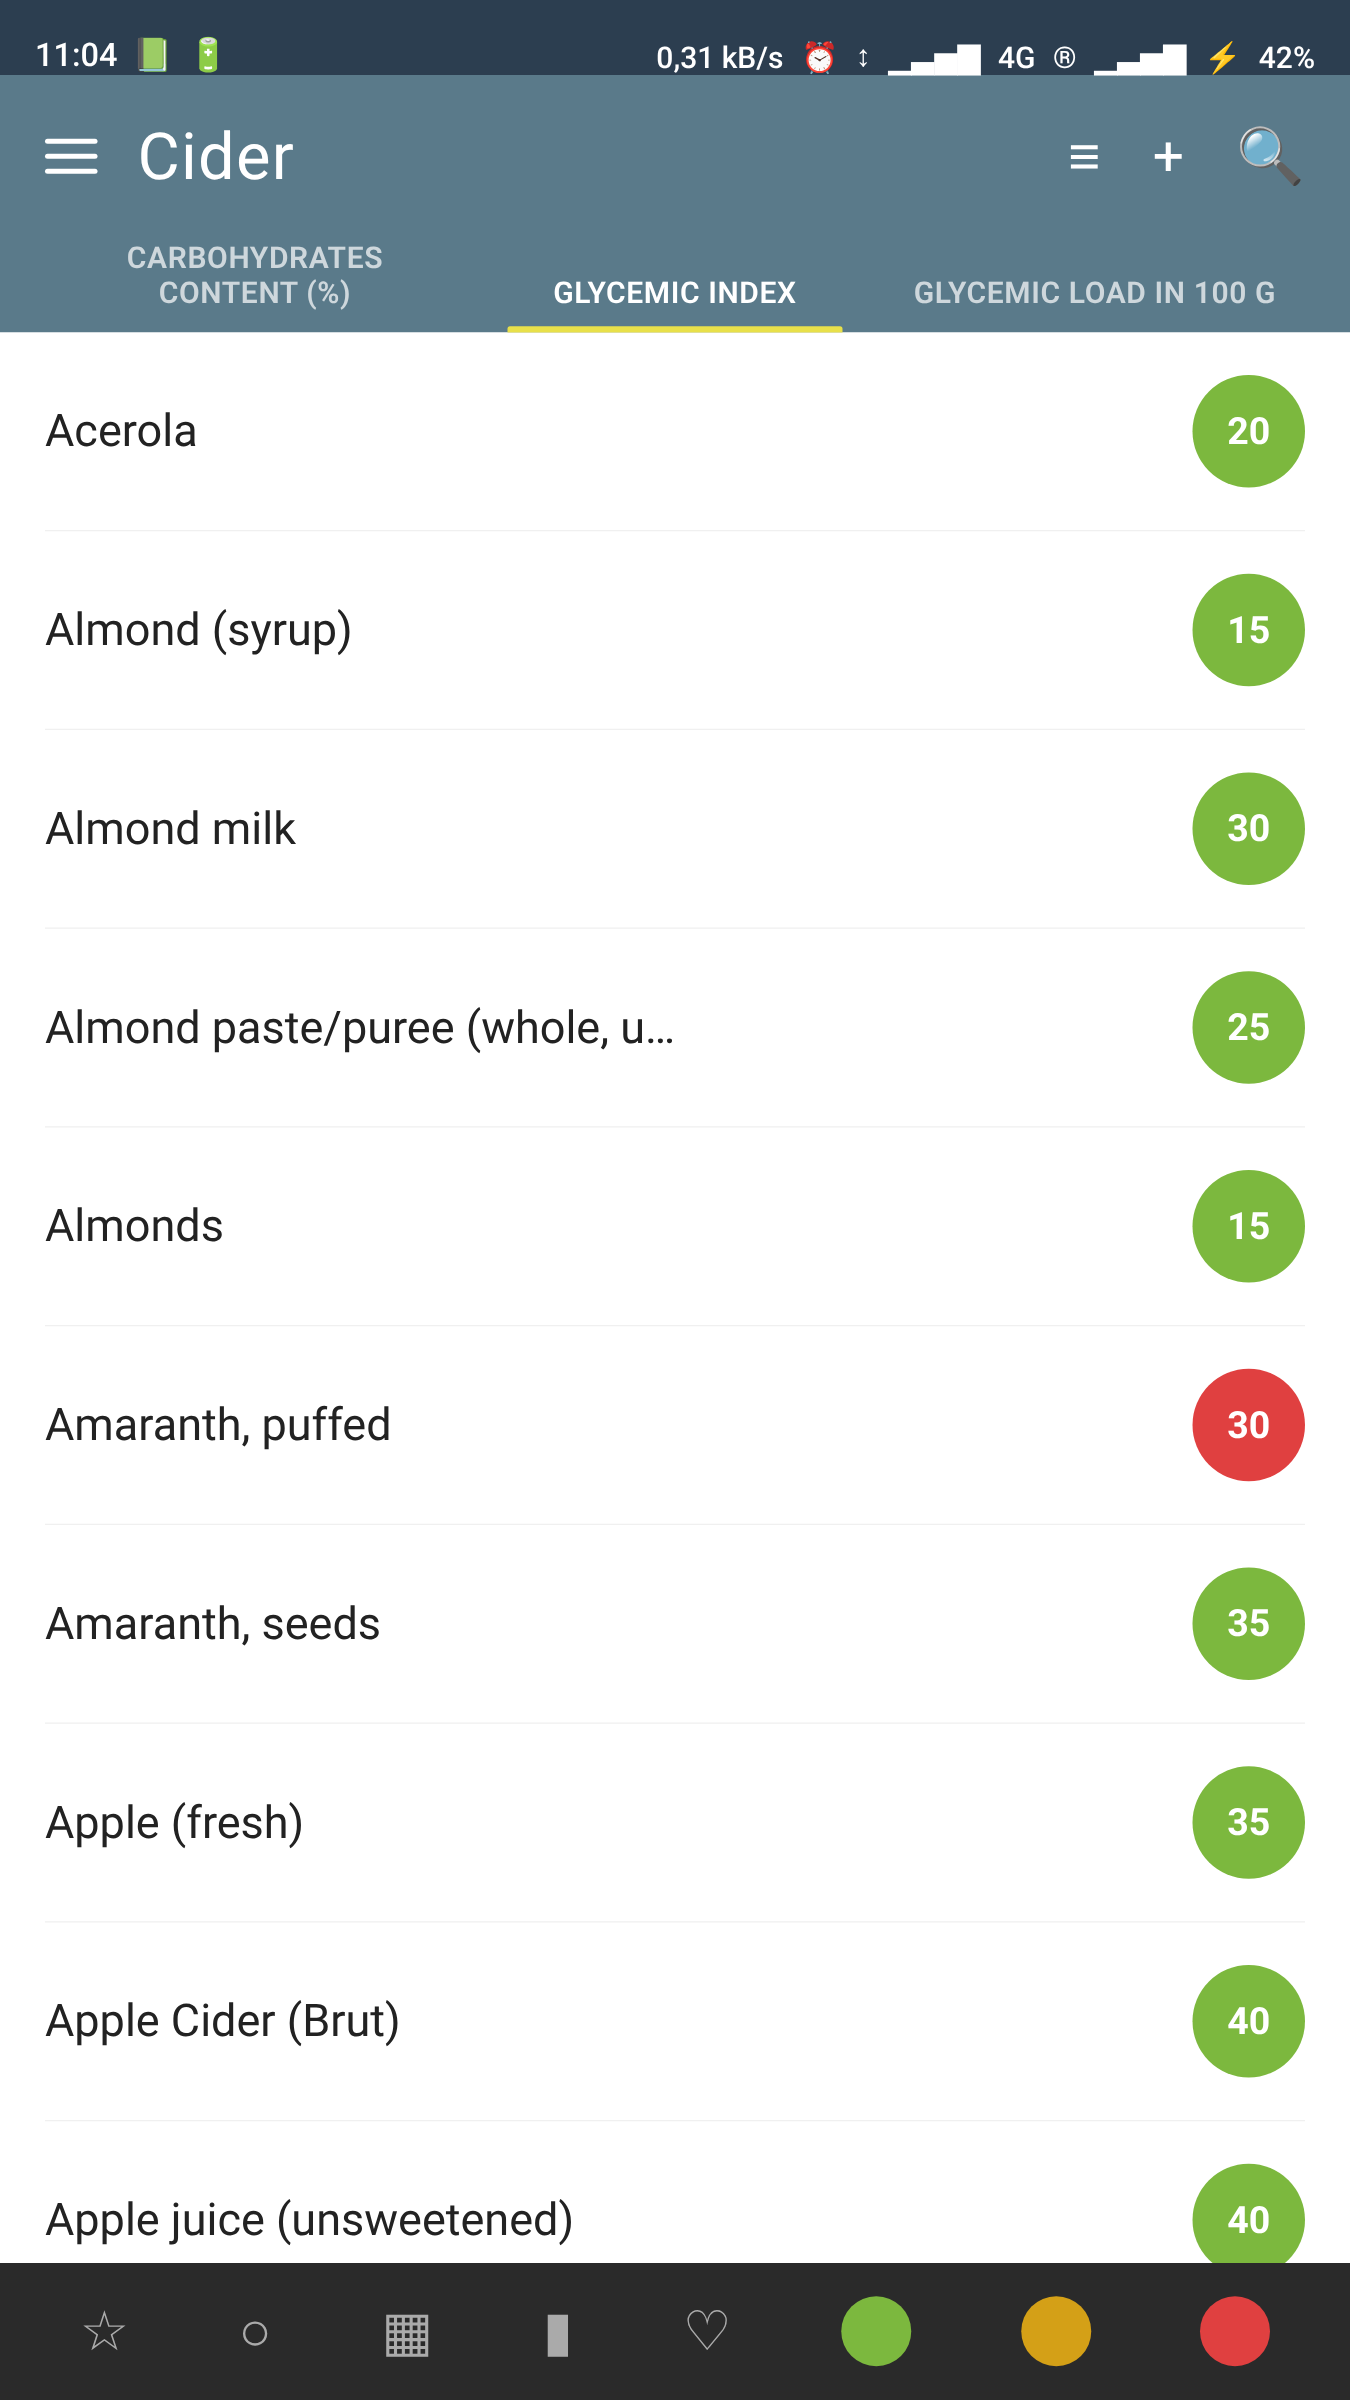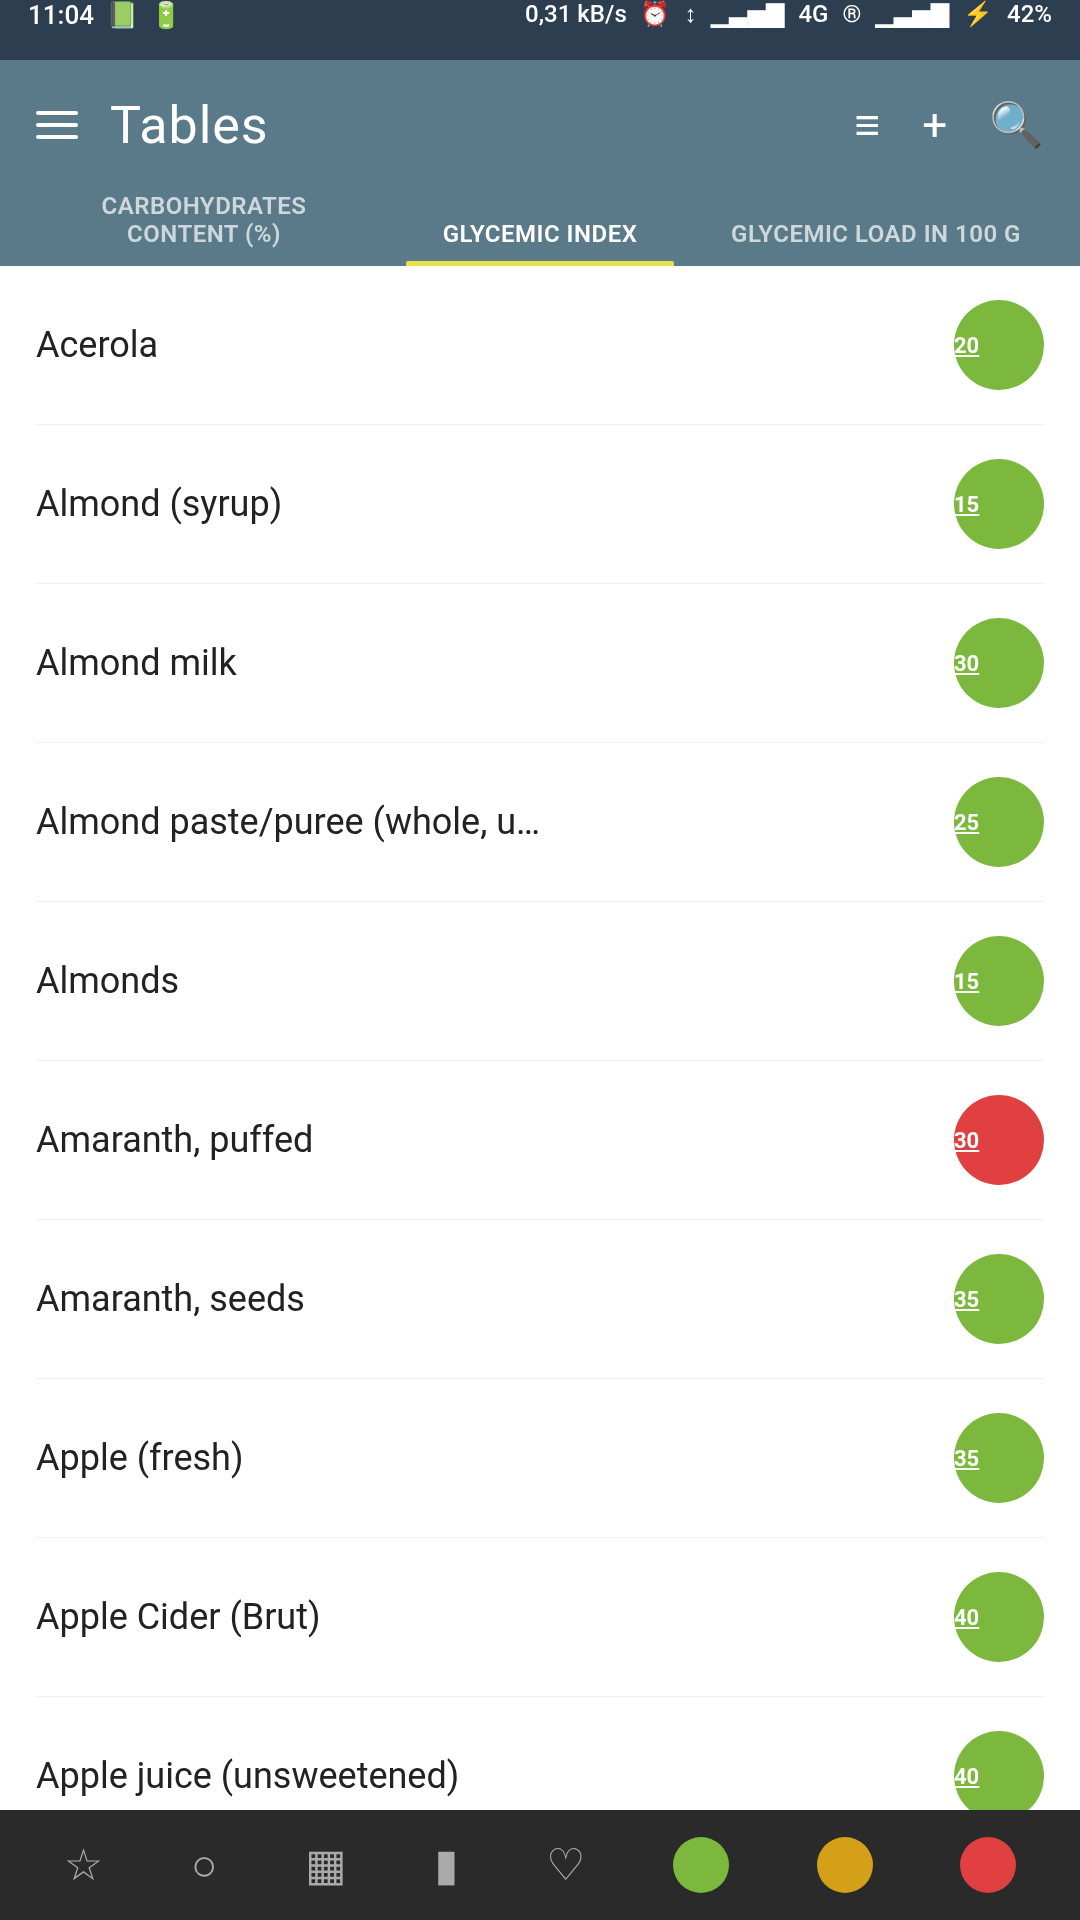--- a/index.html
+++ b/index.html
@@ -12,21 +12,21 @@
       min-height: 1920px;
       overflow-x: hidden;
     }
 
     
     .status-bar {
       background: #2c3e50;
       color: #fff;
       display: flex;
       justify-content: space-between;
-      align-items: flex-start;
+      align-items: flex-end;
       padding: 0 28px;
       height: 60px;
       font-size: 26px;
       font-weight: 500;
     }
     .status-left { display: flex; align-items: center; gap: 12px; }
     .status-right { display: flex; align-items: center; gap: 14px; font-size: 24px; margin-left: 30px; }
 
     
     .app-header {
@@ -129,26 +129,25 @@
       flex: 1;
       padding-right: 24px;
     }
 
     .food-badge {
       width: 90px;
       height: 90px;
       border-radius: 50%;
       display: flex;
       align-items: center;
-      justify-content: flex-start;
-      color: #fff;
-      font-size: 22px;
+      justify-content: center;
+      color: #fff;
+      font-size: 30px;
       font-weight: 700;
       flex-shrink: 0;
-      text-decoration: underline;
     }
     .badge-green { background: #7cb83e; }
     .badge-red   { background: #e04040; }
 
     
     .bottom-nav {
       position: fixed;
       bottom: 0;
       left: 0;
       width: 1080px;
@@ -205,21 +204,21 @@
 </div>
 
 <div class="app-header">
   <div class="header-row">
     <div class="header-left">
       <div class="menu-icon">
         <span></span>
           <span></span>
           <span></span>
       </div>
-      <span class="header-title">Tables</span>
+      <span class="header-title">Cider</span>
     </div>
     <div class="header-icons">
       <span class="header-icon">≡</span>
       <span class="header-icon">+</span>
       <span class="header-icon">🔍</span>
     </div>
   </div>
 
   <div class="tab-bar">
     <div class="tab">

